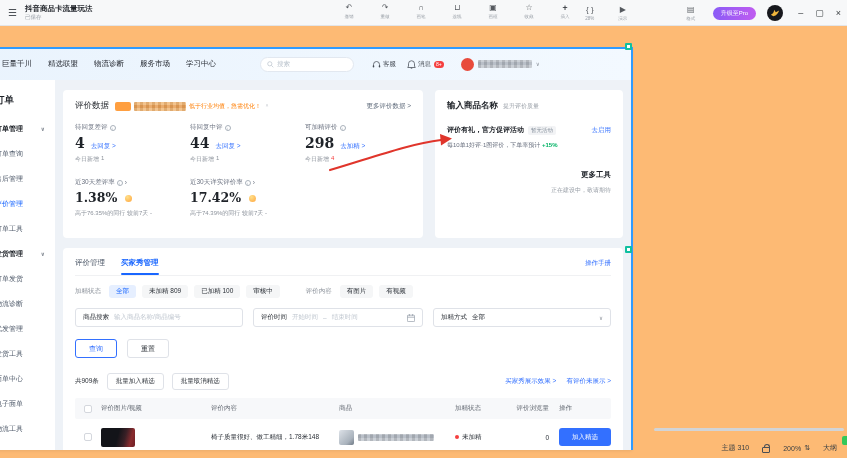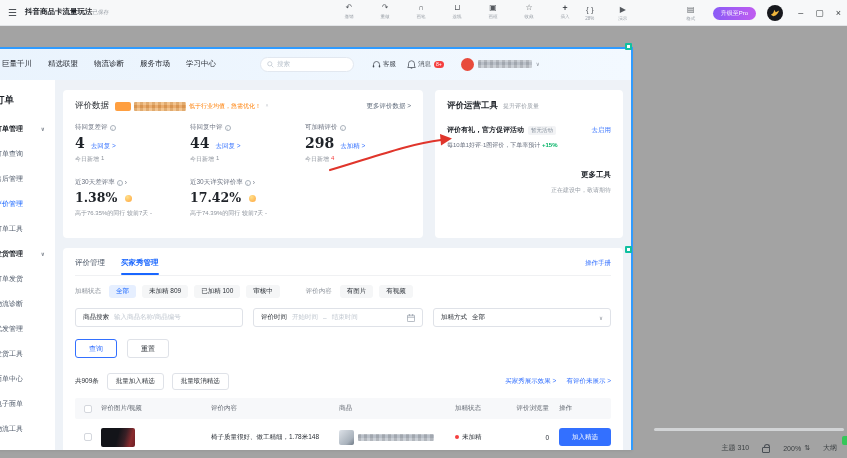--- a/index.html
+++ b/index.html
@@ -2,37 +2,37 @@
 <html><head>
 <meta charset="utf-8">
 <style>
   * { margin:0; padding:0; box-sizing:border-box; }
   html,body { width:847px; height:458px; overflow:hidden; }
   body { font-family:"Liberation Sans","DejaVu Sans",sans-serif; background:#e8eaec; color:#1f2329; }
 
   
   .toolbar { position:relative; height:26px; background:#f7f8f9; border-bottom:1px solid #e3e5e8; display:flex; align-items:center; padding:0 8px; z-index:50; }
   .menu-glyph { font-size:10px; color:#4e5358; margin-right:8px; cursor:pointer; }
-  .tb-titlewrap { display:flex; line-height:1.1; }
+  .tb-titlewrap { display:flex; flex-direction:column; line-height:1.1; }
   .tb-title { font-size:7.5px; font-weight:bold; color:#1f2329; }
   .tb-sub { font-size:5.5px; color:#9aa0a8; margin-top:1px; }
   .tb-center { position:absolute; left:338px; top:3px; display:flex; gap:14px; }
   .tool-item { display:flex; flex-direction:column; align-items:center; width:22px; cursor:pointer; }
   .tool-item .ic { font-size:8px; color:#55595f; height:10px; line-height:10px; }
   .tool-item .lb { font-size:4.5px; color:#9aa0a8; margin-top:1px; white-space:nowrap; }
   .tool-item.strong .ic { color:#1f2329; font-weight:bold; }
   .tb-right { position:absolute; right:6px; top:0; height:26px; display:flex; align-items:center; gap:11px; }
   .spacer24 { width:24px; }
   .pill-upgrade { font-size:6px; color:#fff; background:linear-gradient(90deg,#8a5cf6,#c05cf0); padding:2px 8px; border-radius:8px; white-space:nowrap; cursor:pointer; }
   .tb-avatar { width:16px; height:16px; border-radius:50%; background:#17181d; display:flex; align-items:center; justify-content:center; cursor:pointer; }
   .winctrl { display:flex; gap:12px; align-items:center; margin-left:4px; }
   .winctrl span { font-size:9px; color:#3c4043; cursor:pointer; line-height:26px; }
 
   
-  .canvas { position:relative; width:847px; height:432px; background:#a3a3a3; overflow:hidden; }
+  .canvas { position:relative; width:847px; height:432px; background:#fdba74; overflow:hidden; }
 
   
   .page { position:absolute; left:-60px; top:22px; width:692px; height:402px; background:#eef2f7; overflow:hidden; box-shadow:0 1px 3px rgba(0,0,0,.08); }
   .pagenav { height:32px; background:linear-gradient(90deg,#e9f3fd,#f3f9ff); display:flex; align-items:center; padding-left:62px; }
   .pn-item { font-size:7.5px; color:#252931; margin-right:16px; cursor:pointer; white-space:nowrap; }
   .pn-search { margin-left:28px; width:94px; height:15px; border-radius:8px; background:#fff; border:1px solid #e2e8f0; display:flex; align-items:center; gap:3px; padding:0 6px; color:#b9c2cc; font-size:6.5px; cursor:text; }
   .pn-right { margin-left:18px; display:flex; align-items:center; gap:11px; font-size:6.5px; color:#454b54; }
   .pn-tool { display:flex; align-items:center; gap:2px; cursor:pointer; position:relative; }
   .badge { background:#f53f3f; color:#fff; font-size:5px; line-height:7px; padding:0 2px; border-radius:4px; margin-left:1px; }
   .pn-account { display:flex; align-items:center; gap:4px; margin-left:6px; cursor:pointer; }
@@ -374,21 +374,21 @@
                   </div>
                 <div class="m-sub">
                     <span>高于74.39%的同行 较前7天 -</span>
                   </div>
               </div>
             </div>
           </section>
 
           <section class="card card-tools">
             <div class="ct-head">
-              <span class="ct-title">评价运营工具</span>
+              <span class="ct-title">输入商品名称</span>
               <span class="ct-sub">提升评价质量</span>
             </div>
             <div class="promo">
               <div class="promo-l1">
                 <span class="promo-title">评价有礼，官方促评活动</span>
                 <span class="promo-tag">暂无活动</span>
                 <span class="promo-action">去启用</span>
               </div>
               <div class="promo-l2"><span>每10单1好评·1图评价，下单率预计 </span><b>+15%</b></div>
             </div>

